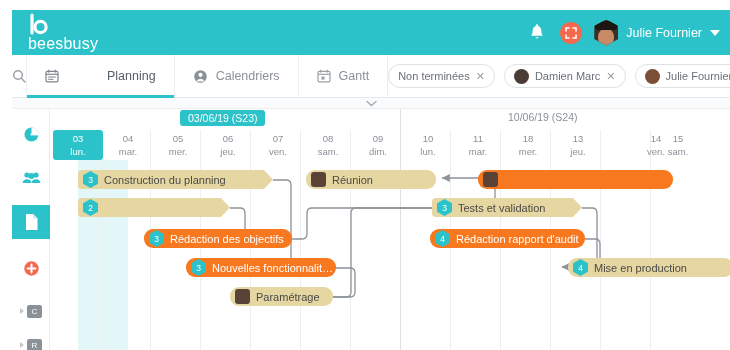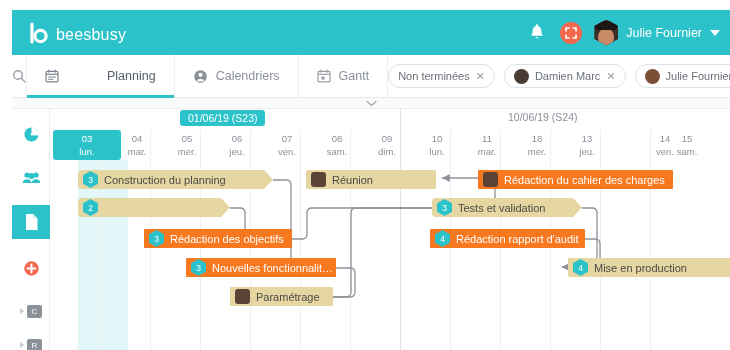--- a/index.html
+++ b/index.html
@@ -12,21 +12,21 @@
   }
   .app { position: absolute; left: 12px; top: 10px; width: 718px; height: 340px;
          background: #fff; overflow: hidden; }
 
   
   .topbar {
     position: absolute; left: 0; top: 0; width: 718px; height: 45px;
     background: #2bc3c9;
     display: flex; align-items: center;
   }
-  .logo-wrap { display: flex; align-items: flex-end; margin-left: 16px; }
+  .logo-wrap { display: flex; align-items: flex-start; margin-left: 16px; flex-direction: column; }
   .logo-mark {
     width: 22px; height: 22px; position: relative; margin-right: 6px;
   }
   .logo-text { color: #fff; font-size: 16px; letter-spacing: .2px; }
   .topbar-right {
     margin-left: auto; display: flex; align-items: center; margin-right: 10px;
   }
   .bell { width: 18px; height: 20px; margin-right: 14px; }
   .fullscreen-btn {
     width: 22px; height: 22px; border-radius: 50%; background: #f4684e;
@@ -126,41 +126,41 @@
   .week-label {
     position: absolute; top: 2px; font-size: 10.5px; color: #8b9199;
     white-space: nowrap;
   }
   .week-label.cur {
     background: #2bc3c9; color: #fff; padding: 2px 8px; border-radius: 3px;
     top: 1px;
   }
   .daysrow { position: absolute; left: 0; top: 21px; width: 680px; height: 30px; }
   .day {
-    position: absolute; top: 0; width: 68px; height: 30px;
+    position: absolute; top: 0; width: 50px; height: 30px;
     text-align: center; font-size: 9.5px; color: #8b9199; line-height: 13px;
     padding-top: 2px;
   }
   .day.today { background: #2bc3c9; color: #fff; border-radius: 3px; }
   .grid-line {
     position: absolute; top: 21px; bottom: 0; width: 1px; background: #edeff1;
   }
   .week-sep { position: absolute; top: 0; bottom: 0; width: 1px; background: #dde1e4; }
   .today-band {
     position: absolute; top: 51px; bottom: 0; width: 50px; background: #e4f7f8;
   }
 
   
   .bar {
     position: absolute; height: 19px; display: flex; align-items: center;
     font-size: 11px; white-space: nowrap; overflow: hidden;
   }
   .bar.tan { background: #e6d6a2; color: #4a4a46; }
   .bar.orange { background: #f8781f; color: #fff; }
-  .bar.round { border-radius: 1px; }
+  .bar.round { border-radius: 9px; }
   .bar.arrow {
     border-radius: 4px 0 0 4px;
     clip-path: polygon(0 0, calc(100% - 9px) 0, 100% 50%, calc(100% - 9px) 100%, 0 100%);
   }
   .bar .badge {
     width: 15px; height: 17px; background: #2bc3c9; color: #fff;
     font-size: 8.5px; display: flex; align-items: center; justify-content: center;
     clip-path: polygon(50% 0%, 100% 25%, 100% 75%, 50% 100%, 0% 75%, 0% 25%);
     margin-left: 5px; flex: 0 0 auto;
   }
@@ -327,21 +327,21 @@
         <div class="grid-line" style="left: 300px;"></div>
         <div class="grid-line" style="left: 350px;"></div>
         <div class="grid-line" style="left: 400px;"></div>
         <div class="grid-line" style="left: 450px;"></div>
         <div class="grid-line" style="left: 500px;"></div>
         <div class="grid-line" style="left: 550px;"></div>
         <div class="grid-line" style="left: 600px;"></div>
         <div class="week-sep" style="left: 350px;"></div>
       </div>
     <div class="weekbar" id="weekbar-host">
-        <div class="week-label cur" style="left: 130px;">01/06/19 (S23)</div>
+        <div class="week-label cur" style="left: 130px;">03/06/19 (S23)</div>
         <div class="week-label" style="left: 458px; text-align: center;">10/06/19 (S24)</div>
       </div>
     <div class="daysrow" id="daysrow-host">
         <div class="day today" style="left: 3px;">
           <div>03</div>
           <div>lun.</div>
         </div>
         <div class="day" style="left: 53px;">
           <div>04</div>
           <div>mar.</div>
@@ -414,21 +414,20 @@
         <div class="bar tan arrow" style="left: 28px; top: 61px; width: 195px;">
           <span class="badge">3</span>
           <span class="lbl">Construction du planning</span>
         </div>
         <div class="bar tan round" style="left: 256px; top: 61px; width: 130px;">
           <span class="av"></span>
           <span class="lbl">Réunion</span>
         </div>
         <div class="bar orange round" style="left: 428px; top: 61px; width: 195px;">
           <span class="av"></span>
-          <span class="lbl">Rédaction du cahier des charges</span>
         </div>
         <div class="bar tan arrow" style="left: 28px; top: 89px; width: 152px;">
           <span class="badge">2</span>
         </div>
         <div class="bar tan arrow" style="left: 382px; top: 89px; width: 150px;">
           <span class="badge">3</span>
           <span class="lbl">Tests et validation</span>
         </div>
         <div class="bar orange round" style="left: 94px; top: 120px; width: 148px;">
           <span class="badge">3</span>

